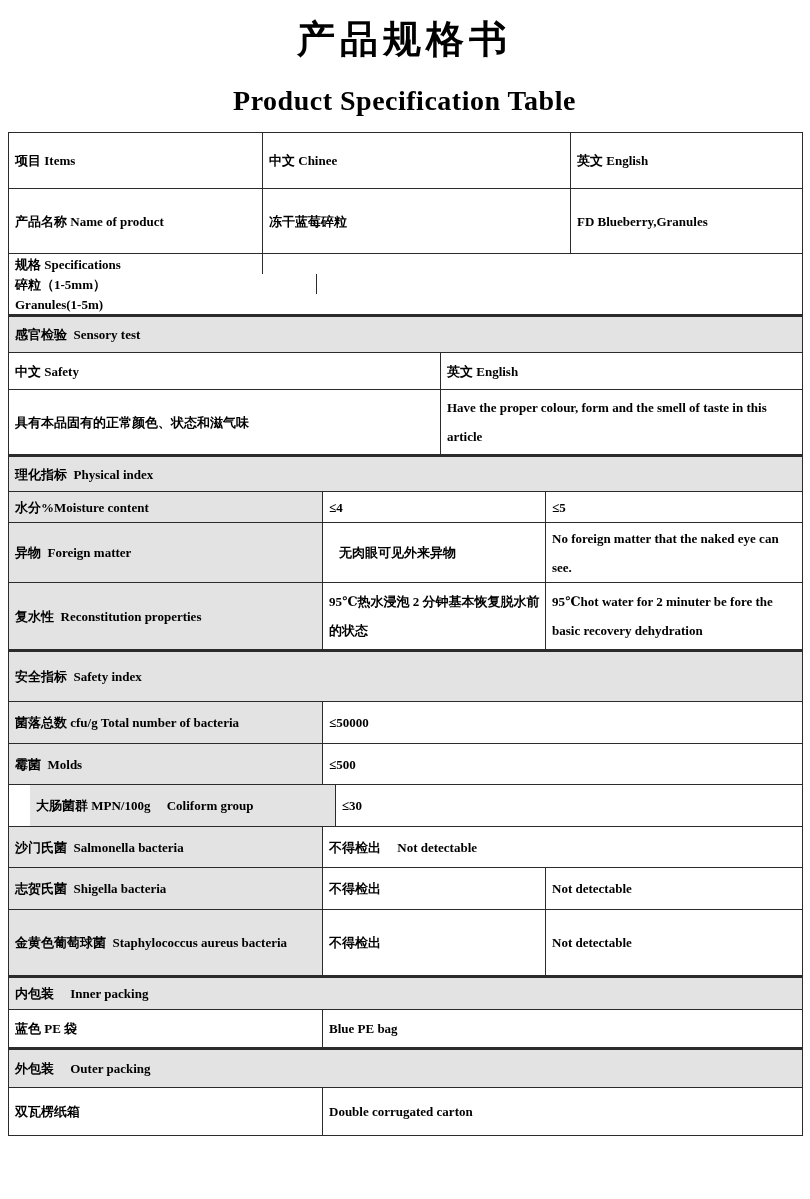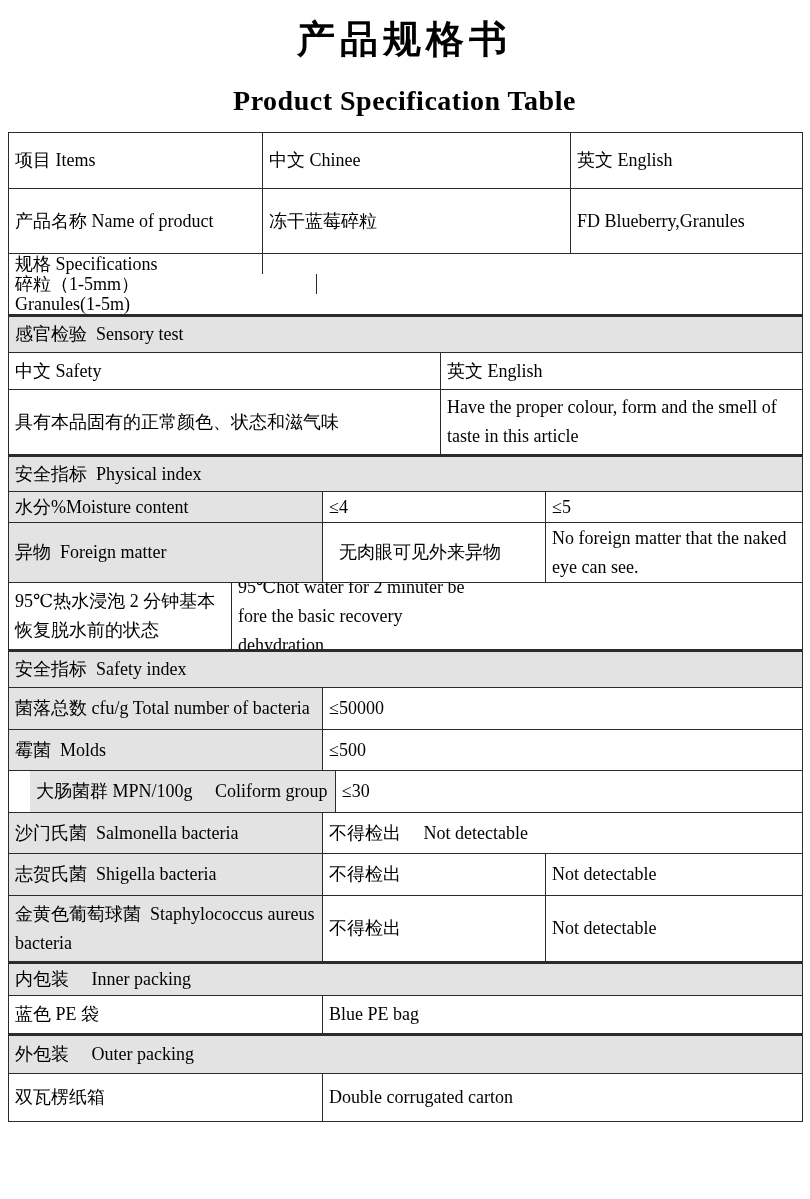--- a/index.html
+++ b/index.html
@@ -31,21 +31,21 @@
   .t-cell{
     box-sizing:border-box;
     border-right:1px solid #2b2b2b;
     display:flex;align-items:center;
     padding:1px 4px 1px 6px;
     overflow:hidden;
   }
   .t-cell:last-child{border-right:none;}
   .t-cell.shaded{background:#e3e3e3;}
   .t-cell .ct{
-    font-weight:normal;font-size:18px;line-height:29px;
+    font-weight:bold;font-size:13px;line-height:29px;
     white-space:pre-wrap;overflow-wrap:break-word;
   }
 </style>
 </head>
 <body>
 
 <div class="page">
   <h1 class="title-zh">产品规格书</h1>
   <h2 class="title-en">Product Specification Table</h2>
   <div class="spec-table" id="spec-table">
@@ -98,21 +98,21 @@
       <div class="t-row" style="height: 65px;">
         <div class="t-cell" style="width: 432px;">
           <span class="ct">具有本品固有的正常颜色、状态和滋气味</span>
         </div>
         <div class="t-cell" style="width: 361px;">
           <span class="ct">Have the proper colour, form and the smell of taste in this article</span>
         </div>
       </div>
       <div class="t-row hdr" style="height: 37px;">
         <div class="t-cell shaded" style="width: 793px;">
-          <span class="ct">安全指标  Physical index</span>
+          <span class="ct">理化指标  Physical index</span>
         </div>
       </div>
       <div class="t-row" style="height: 31px;">
         <div class="t-cell shaded" style="width: 314px;">
           <span class="ct">水分%Moisture content</span>
         </div>
         <div class="t-cell" style="width: 223px;">
           <span class="ct">≤4</span>
         </div>
         <div class="t-cell" style="width: 256px;">
@@ -124,28 +124,31 @@
           <span class="ct">异物  Foreign matter</span>
         </div>
         <div class="t-cell" style="width: 223px; padding-left: 16px;">
           <span class="ct">无肉眼可见外来异物</span>
         </div>
         <div class="t-cell" style="width: 256px;">
           <span class="ct">No foreign matter that the naked eye can see.</span>
         </div>
       </div>
       <div class="t-row" style="height: 67px;">
+        <div class="t-cell shaded" style="width: 314px;">
+          <span class="ct">复水性  Reconstitution properties</span>
+        </div>
         <div class="t-cell" style="width: 223px;">
           <span class="ct">95℃热水浸泡 2 分钟基本恢复脱水前的状态</span>
         </div>
         <div class="t-cell" style="width: 256px;">
           <span class="ct">95℃hot water for 2 minuter be fore the basic recovery dehydration</span>
         </div>
       </div>
-      <div class="t-row hdr" style="height: 38px;">
+      <div class="t-row hdr" style="height: 52px;">
         <div class="t-cell shaded" style="width: 793px;">
           <span class="ct">安全指标  Safety index</span>
         </div>
       </div>
       <div class="t-row" style="height: 42px;">
         <div class="t-cell shaded" style="width: 314px;">
           <span class="ct">菌落总数 cfu/g Total number of bacteria</span>
         </div>
         <div class="t-cell" style="width: 479px;">
           <span class="ct">≤50000</span>

